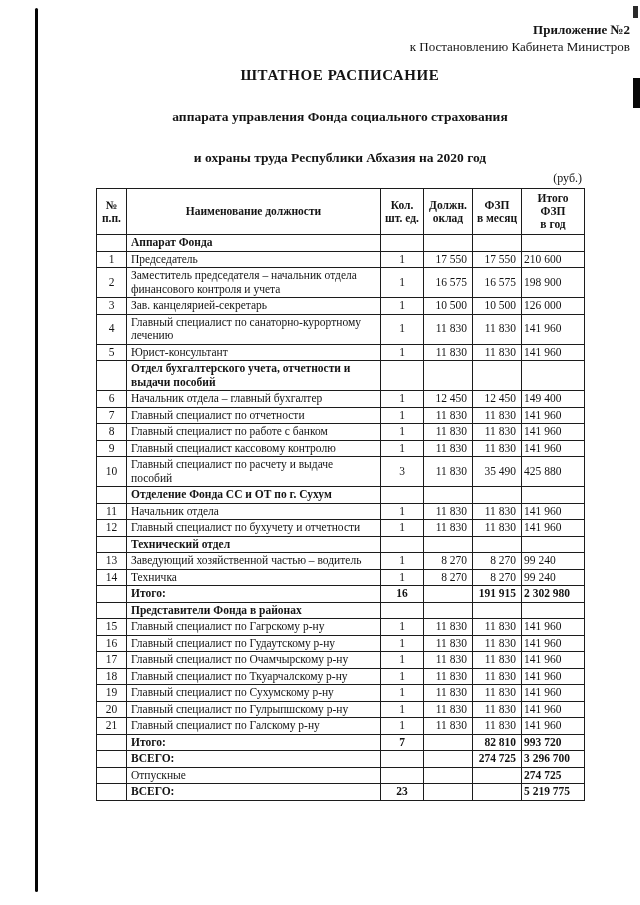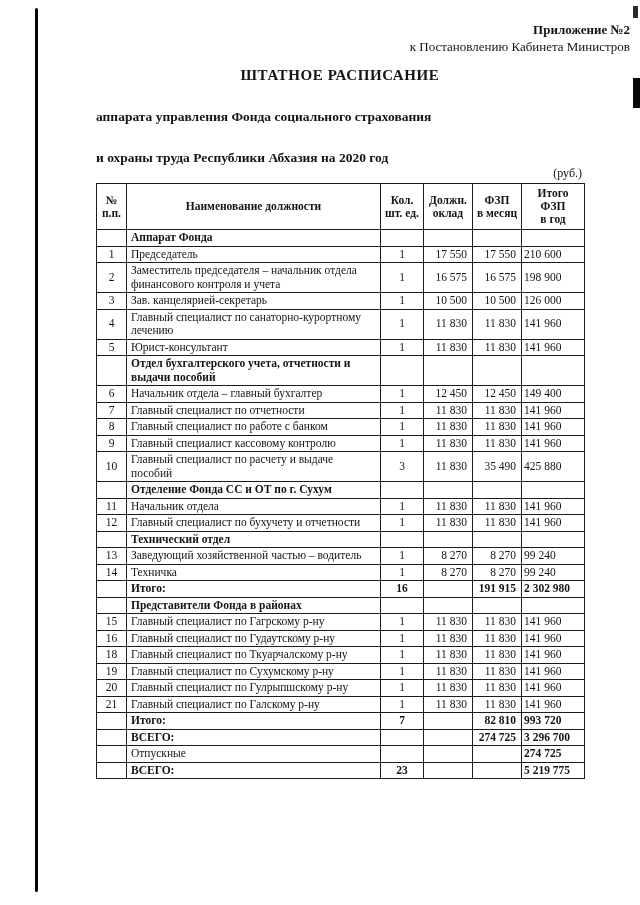--- a/index.html
+++ b/index.html
@@ -36,28 +36,30 @@
   .titles { width: 488px; margin-top: 12px; }
 
   .doc-title {
     text-align: center;
     font-weight: bold;
     font-size: 15px;
     letter-spacing: 0.6px;
     margin-bottom: 10px;
   }
   .doc-subtitle {
+    text-align: center;
     font-weight: bold;
     font-size: 13.5px;
     line-height: 17px;
     margin-top: 24px;
   }
   .currency {
     text-align: right;
     font-size: 12px;
+    margin-top: 5px;
     margin-bottom: 2px;
     padding-right: 2px;
   }
 
   table.staff-table {
     border-collapse: collapse;
     table-layout: fixed;
     width: 488px;
     font-size: 11.5px;
   }
@@ -305,20 +307,28 @@
             </tr>
             <tr class="item">
               <td class="c-num">16</td>
               <td class="c-name">Главный специалист по Гудаутскому р-ну</td>
               <td class="c-qty">1</td>
               <td class="c-sal">11 830</td>
               <td class="c-mon">11 830</td>
               <td class="c-year">141 960</td>
             </tr>
             <tr class="item">
+              <td class="c-num">17</td>
+              <td class="c-name">Главный специалист по Очамчырскому р-ну</td>
+              <td class="c-qty">1</td>
+              <td class="c-sal">11 830</td>
+              <td class="c-mon">11 830</td>
+              <td class="c-year">141 960</td>
+            </tr>
+            <tr class="item">
               <td class="c-num">18</td>
               <td class="c-name">Главный специалист по Ткуарчалскому р-ну</td>
               <td class="c-qty">1</td>
               <td class="c-sal">11 830</td>
               <td class="c-mon">11 830</td>
               <td class="c-year">141 960</td>
             </tr>
             <tr class="item">
               <td class="c-num">19</td>
               <td class="c-name">Главный специалист по Сухумскому р-ну</td>

